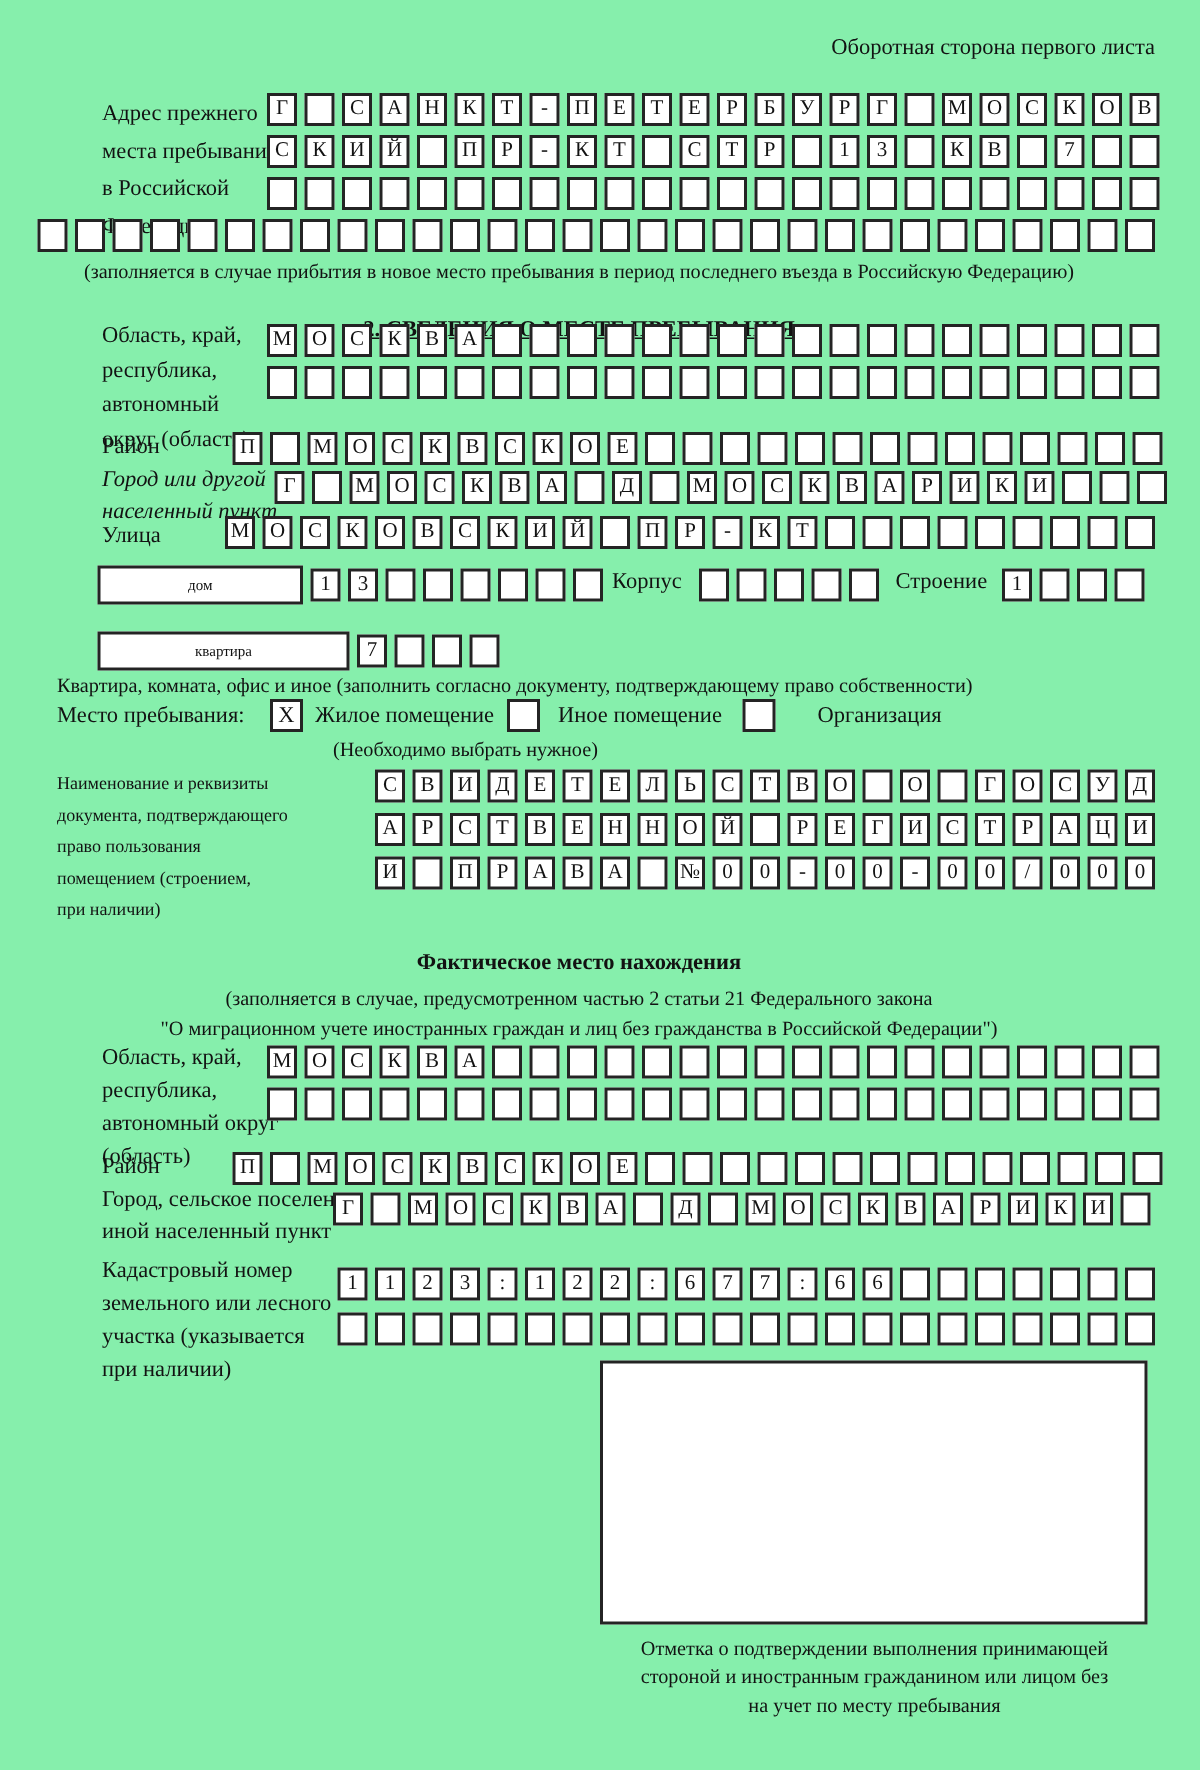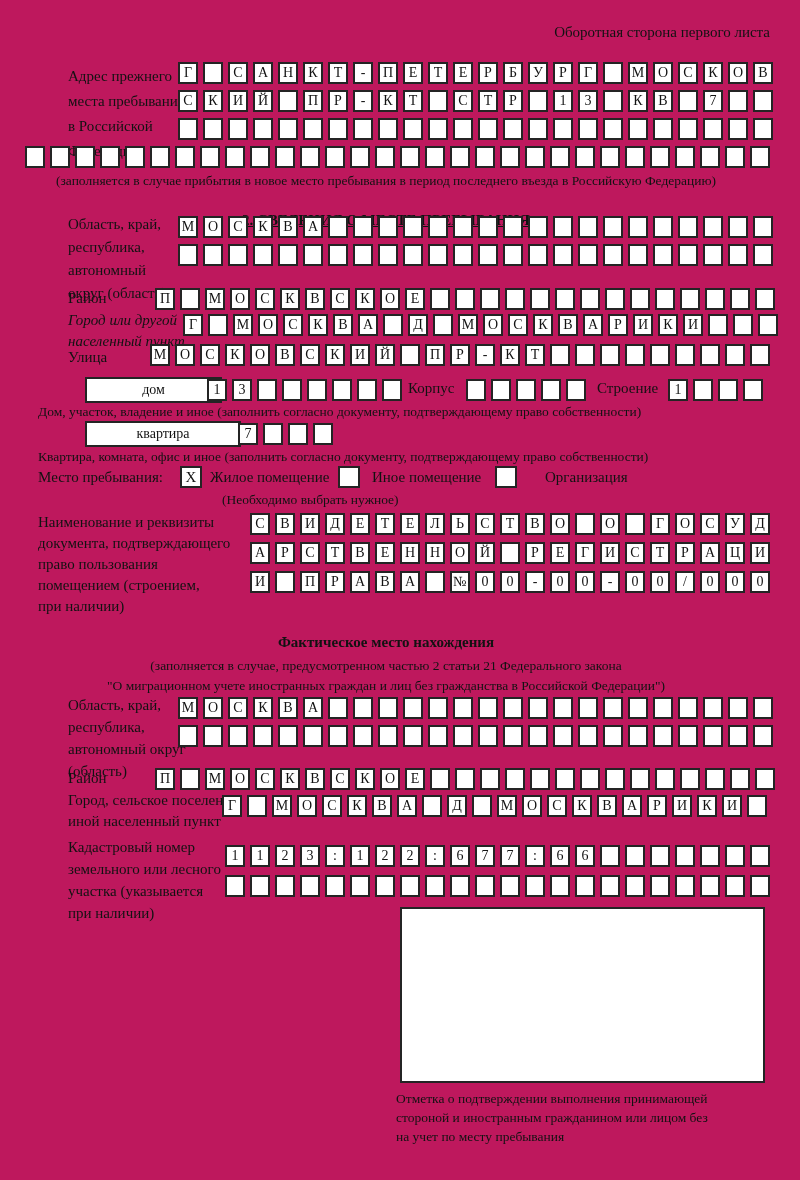--- a/index.html
+++ b/index.html
@@ -1,29 +1,29 @@
 <!DOCTYPE html>
 <html><head>
 <meta charset="utf-8">
 <style>
   html,body{margin:0;padding:0;background:#ffffff;}
   body{width:800px;height:1180px;font-family:"Liberation Serif", serif;color:#121212;}
-  .page{position:relative;width:800px;height:1180px;background:#be185d;overflow:hidden;}
+  .page{position:relative;width:800px;height:1180px;background:#86efac;overflow:hidden;}
   .abs{position:absolute;}
   .lbl{font-size:15px;white-space:nowrap;}
   .lines div{white-space:nowrap;}
   .cap{font-size:13.5px;white-space:nowrap;}
   .center{left:0;width:772px;text-align:center;}
   .bold{font-weight:bold;}
   .grid-row{position:absolute;display:flex;gap:5px;}
   .cell{box-sizing:border-box;flex:0 0 20px;width:20px;height:22px;border:2px solid #242424;
         display:flex;align-items:center;justify-content:center;
         font-size:14px;line-height:1;background:#fff;}
   .widebox{box-sizing:border-box;border:2px solid #242424;height:26px;display:flex;
-        align-items:center;justify-content:center;font-size:14px;background:#fff;margin-left:20px;}
+        align-items:center;justify-content:center;font-size:10px;background:#fff;}
   .checkbox{box-sizing:border-box;position:absolute;width:22px;height:22px;border:2px solid #242424;
         display:flex;align-items:center;justify-content:center;font-size:15px;background:#fff;}
   .stampbox{box-sizing:border-box;position:absolute;border:2px solid #242424;background:#fff;}
 </style>
 </head>
 <body>
 
 <div class="page">
 
   <div class="abs lbl" style="top:24px;right:30px;">Оборотная сторона первого листа</div>
@@ -315,41 +315,40 @@
       <span class="cell"></span>
       <span class="cell"></span>
     </div>
   <div class="abs lbl" style="left:597px;top:380px;">Строение</div>
   <div class="grid-row" style="left:668px;top:379px;">
       <span class="cell">1</span>
       <span class="cell"></span>
       <span class="cell"></span>
       <span class="cell"></span>
     </div>
-  <div class="abs cap" style="left:38px;top:404px;">Дом, участок, владение и иное (заполнить согласно документу, подтверждающему право собственности)</div>
-
-  <div class="widebox abs" style="left:65px;top:421px;width:156px;">квартира</div>
+
+  <div class="widebox abs" style="left:65px;top:421px;width:168px;">квартира</div>
   <div class="grid-row" style="left:238px;top:423px;">
       <span class="cell">7</span>
       <span class="cell"></span>
       <span class="cell"></span>
       <span class="cell"></span>
     </div>
   <div class="abs cap" style="left:38px;top:449px;">Квартира, комната, офис и иное (заполнить согласно документу, подтверждающему право собственности)</div>
 
   <div class="abs lbl" style="left:38px;top:469px;">Место пребывания:</div>
   <span class="checkbox" style="left:180px;top:466px;">X</span>
   <div class="abs lbl" style="left:210px;top:469px;">Жилое помещение</div>
   <span class="checkbox" style="left:338px;top:466px;"></span>
   <div class="abs lbl" style="left:372px;top:469px;">Иное помещение</div>
   <span class="checkbox" style="left:495px;top:466px;"></span>
   <div class="abs lbl" style="left:545px;top:469px;text-align:center;">Организация</div>
   <div class="abs cap" style="left:222px;top:492px;">(Необходимо выбрать нужное)</div>
 
-  <div class="abs lines" style="left:38px;top:512px;line-height:21px;font-size:15px;">
+  <div class="abs lines" style="left:38px;top:512px;line-height:21px;font-size:12px;">
       <div>Наименование и реквизиты</div>
       <div>документа, подтверждающего</div>
       <div>право пользования</div>
       <div>помещением (строением,</div>
       <div>при наличии)</div>
     </div>
   <div class="grid-row" style="left:250px;top:513px;">
       <span class="cell">С</span>
       <span class="cell">В</span>
       <span class="cell">И</span>
@@ -591,19 +590,19 @@
       <span class="cell"></span>
       <span class="cell"></span>
       <span class="cell"></span>
       <span class="cell"></span>
       <span class="cell"></span>
       <span class="cell"></span>
       <span class="cell"></span>
     </div>
 
   <div class="stampbox" style="left:400px;top:907px;width:365px;height:176px;"></div>
-  <div class="abs cap lines" style="left:396px;top:1089px;width:374px;line-height:19px;white-space:normal;">
+  <div class="abs cap lines" style="left:396px;top:1089px;width:374px;text-align:center;line-height:19px;white-space:normal;">
       <div>Отметка о подтверждении выполнения принимающей</div>
       <div>стороной и иностранным гражданином или лицом без</div>
       <div>на учет по месту пребывания</div>
     </div>
 
 </div>
 
 </body></html>

